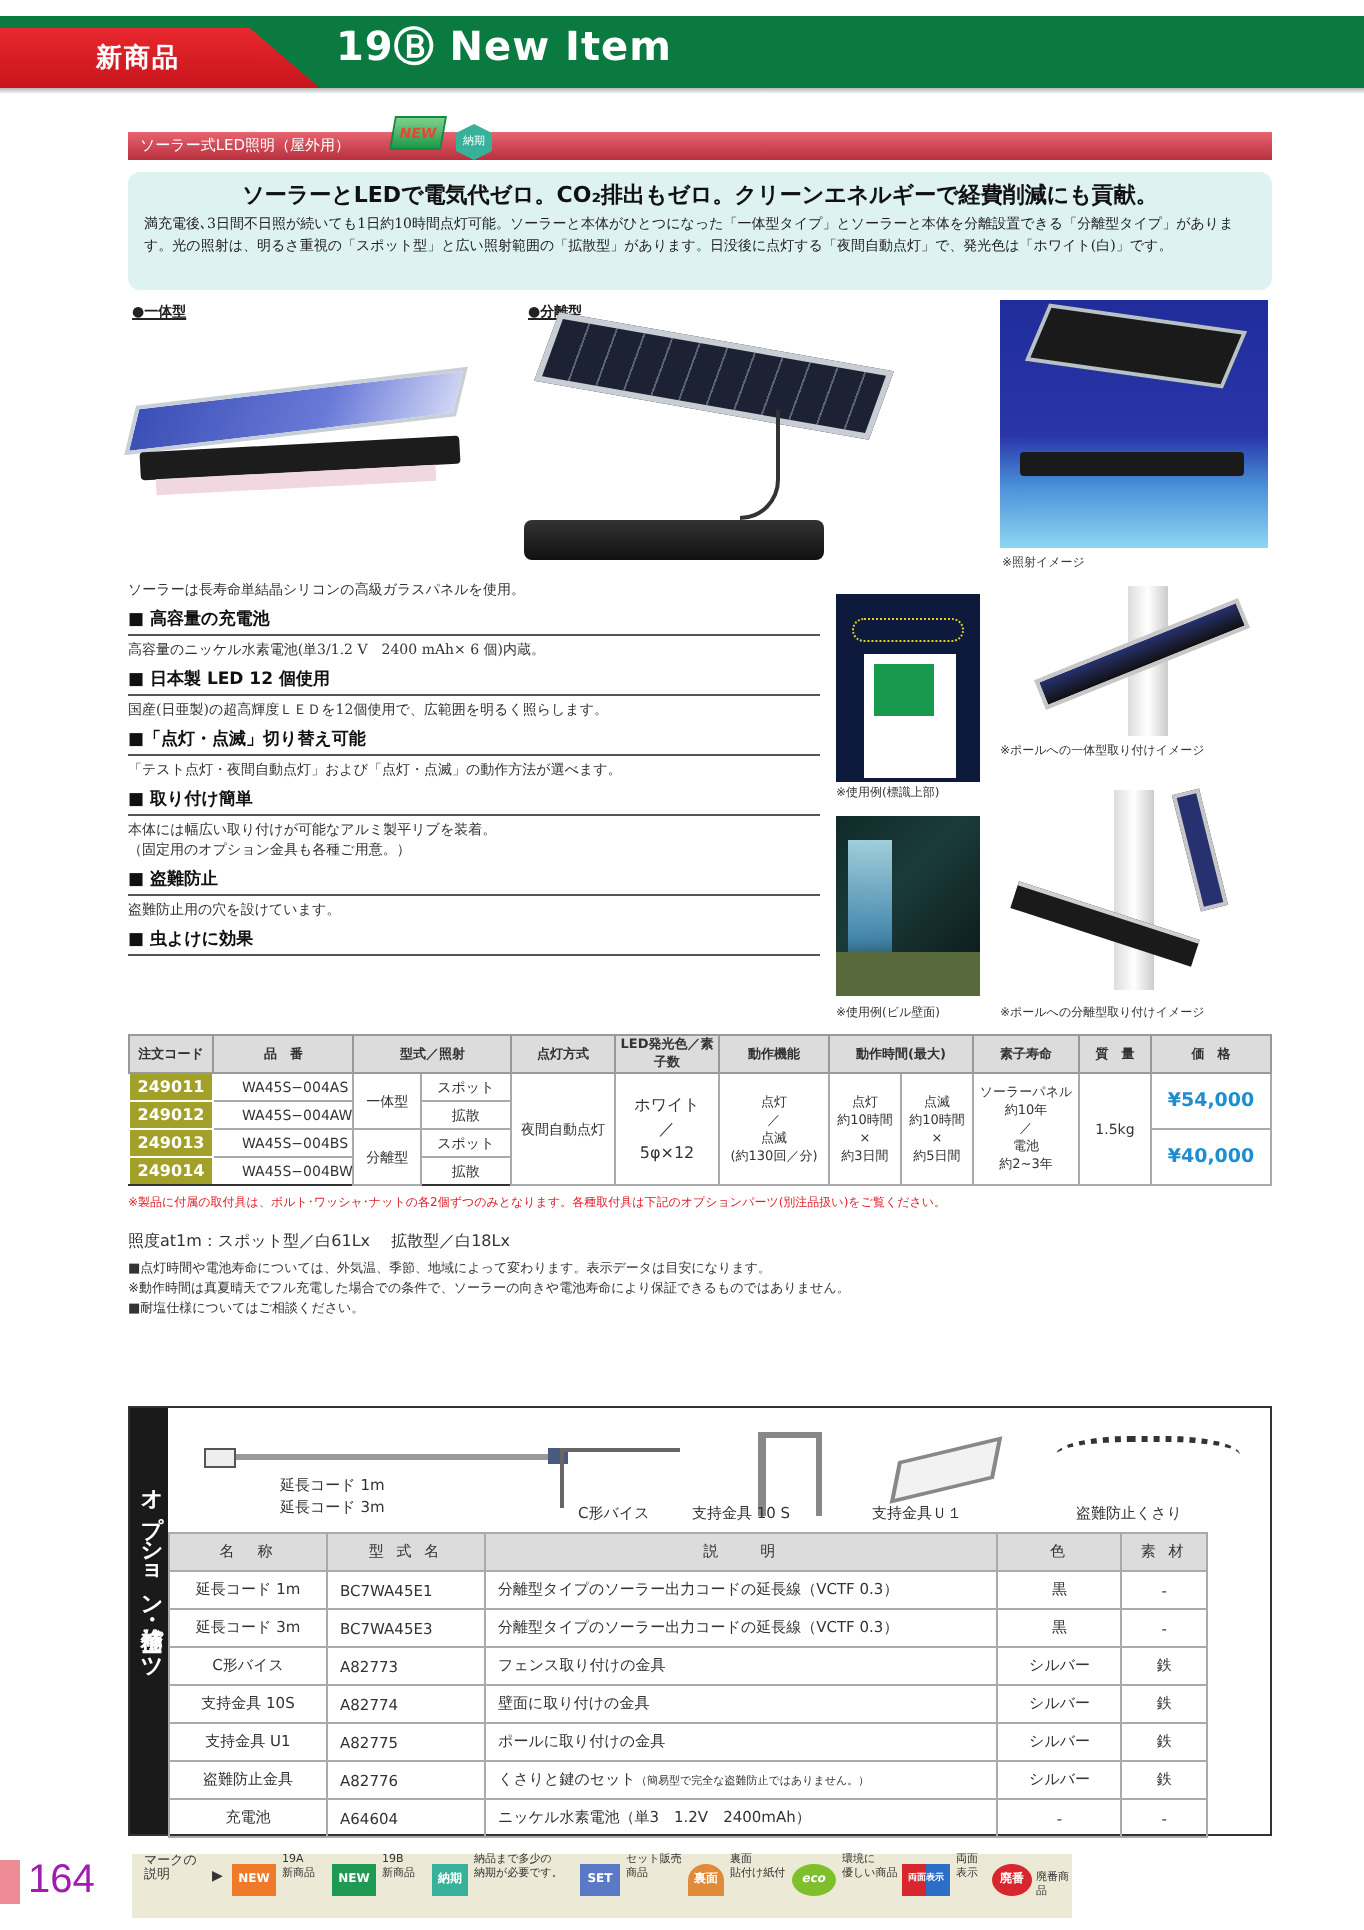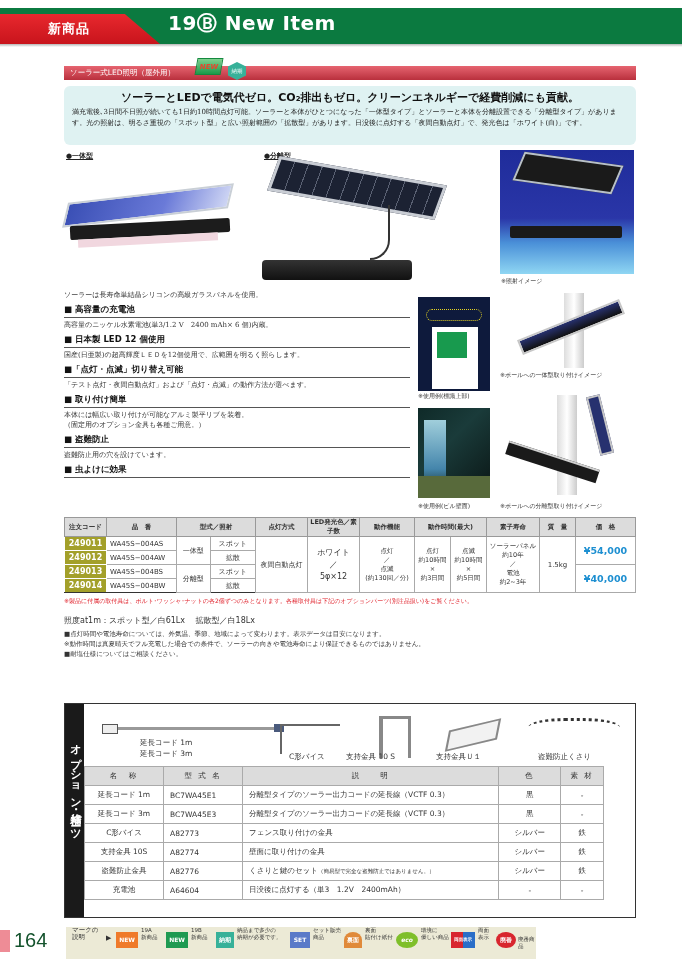--- a/index.html
+++ b/index.html
@@ -59,21 +59,21 @@
   .features { position: absolute; left: 64px; top: 290px; width: 346px; }
   .feat-h { font-size: 8.5px; font-weight: bold; color: #111; border-bottom: 1px solid #555; padding-bottom: 1px; margin-bottom: 2px; }
   .feat-b { font-family: "DejaVu Serif", serif; font-size: 7px; color: #333; line-height: 10px; margin-bottom: 4px; }
 
   
   table { border-collapse: collapse; }
   .ptable { position: absolute; left: 64px; top: 517px; width: 572px; font-size: 7px; }
   .ptable th { background: #dcdcdc; font-size: 6.5px; font-weight: bold; height: 11px; border: 1px solid #999; color: #333; }
   .ptable td { border: 1px solid #aaa; text-align: center; font-size: 7px; height: 14px; color: #333; }
   .ptable td.code { background: #a3a02a; color: #fff; font-weight: bold; font-size: 8px; border: 1px solid #fff; }
-  .ptable td.pno { text-align: left; padding-left: 3px; }
+  .ptable td.pno { text-align: left; padding-left: 14px; }
   .ptable td.price { color: #1d8fd1; font-weight: bold; font-size: 9.5px; }
   .ptable td.small { font-size: 6.5px; line-height: 9px; }
   .ptable tr.bottom td { border-bottom: 1.5px solid #333; }
   .redline { position: absolute; left: 64px; top: 597px; font-size: 6px; color: #e0202a; }
 
   .notes { position: absolute; left: 64px; top: 615px; width: 572px; }
   .notes .lux { font-size: 8px; color: #333; margin-bottom: 3px; }
   .notes .n { font-size: 6.5px; color: #333; line-height: 10px; }
 
   
@@ -93,21 +93,21 @@
   .cord { position: absolute; left: 30px; top: 23px; width: 160px; height: 3px; background: #999; }
   .cord::before { content: ""; position: absolute; left: -12px; top: -3px; width: 14px; height: 8px; border: 1px solid #555; background: #eee; }
   .cord::after { content: ""; position: absolute; right: -10px; top: -3px; width: 10px; height: 8px; background: #4a5a7c; }
   .clamp { position: absolute; left: 196px; top: 20px; width: 60px; height: 30px; border: 2px solid #666; border-bottom: none; border-right: none; }
   .bracket10s { position: absolute; left: 295px; top: 12px; width: 32px; height: 42px; border: 3px solid #888; border-bottom: none; border-left-width: 4px; }
   .bracketu1 { position: absolute; left: 365px; top: 20px; width: 48px; height: 22px; border: 2px solid #888; transform: skew(-25deg) rotate(-15deg); background: #f2f2f2; }
   .chain { position: absolute; left: 444px; top: 14px; width: 92px; height: 24px; border-top: 3px dotted #333; border-radius: 40% 40% 0 0; }
 
   
   .pnum-bar { position: absolute; left: 0; top: 930px; width: 10px; height: 22px; background: #ee8c96; }
-  .pnum { position: absolute; left: 14px; top: 929px; font-size: 20px; font-family: "Liberation Sans", sans-serif; color: #14532d; }
+  .pnum { position: absolute; left: 14px; top: 929px; font-size: 20px; font-family: "Liberation Sans", sans-serif; color: #a21caf; }
   .legend { position: absolute; left: 66px; top: 927px; width: 470px; height: 32px; background: #ecead6; }
   .lg { position: absolute; top: 0; font-size: 5.5px; color: #333; line-height: 7px; }
   .lgicon { position: absolute; top: 5px; height: 16px; font-size: 6px; font-weight: bold; text-align: center; line-height: 16px; color: #fff; }
 </style>
 </head>
 <body>
 
 <div class="topbar"></div>
 <div class="topbar-red">
     <span>新商品</span>
@@ -311,30 +311,37 @@
         <td class="c">鉄</td>
       </tr>
       <tr>
         <td class="c">支持金具 10S</td>
         <td class="l">A82774</td>
         <td class="l">壁面に取り付けの金具</td>
         <td class="c">シルバー</td>
         <td class="c">鉄</td>
       </tr>
       <tr>
+        <td class="c">支持金具 U1</td>
+        <td class="l">A82775</td>
+        <td class="l">ポールに取り付けの金具</td>
+        <td class="c">シルバー</td>
+        <td class="c">鉄</td>
+      </tr>
+      <tr>
         <td class="c">盗難防止金具</td>
         <td class="l">A82776</td>
         <td class="l"><span>くさりと鍵のセット</span><span class="tiny">（簡易型で完全な盗難防止ではありません。）</span></td>
         <td class="c">シルバー</td>
         <td class="c">鉄</td>
       </tr>
       <tr>
         <td class="c">充電池</td>
         <td class="l">A64604</td>
-        <td class="l">日没後に点灯する（単3　1.2V　2400mAh）</td>
+        <td class="l">ニッケル水素電池（単3　1.2V　2400mAh）</td>
         <td class="c">-</td>
         <td class="c">-</td>
       </tr>
     </tbody>
   </table>
 </div>
 
 <div class="pnum-bar"></div>
 <div class="pnum">164</div>
 <div class="legend">

